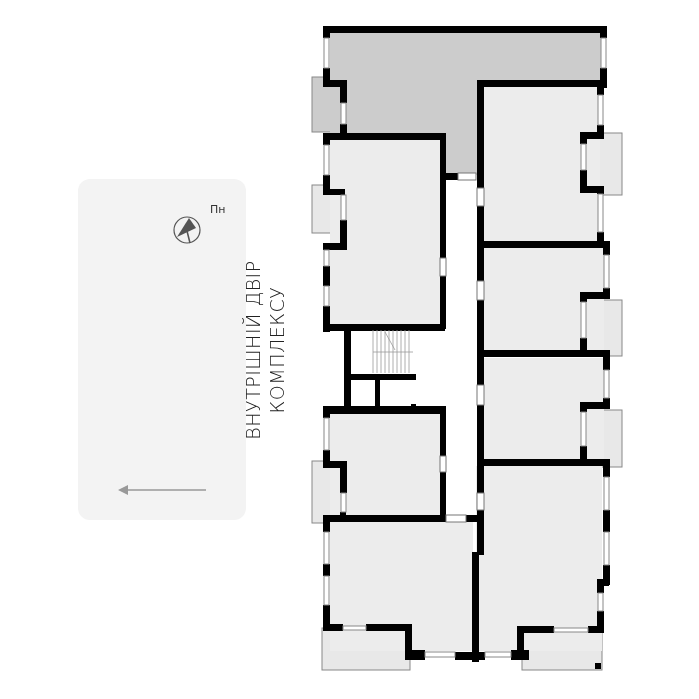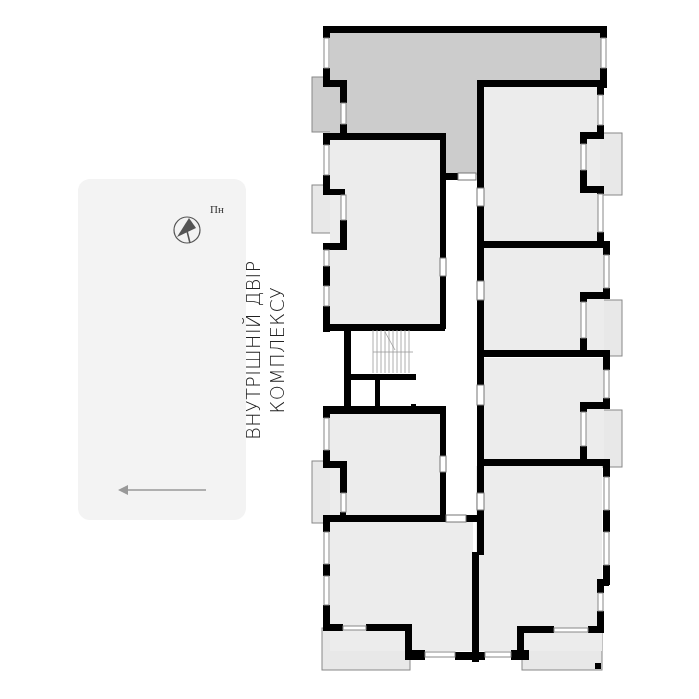--- a/index.html
+++ b/index.html
@@ -11,21 +11,21 @@
   .courtyard-label {
     position: absolute; left: 83px; top: 350px; width: 0; height: 0;
   }
   .courtyard-label .rot {
     position: absolute; transform: rotate(-90deg); transform-origin: center center;
     white-space: nowrap; text-align: center; color: #222222;
     font-family: "DejaVu Sans", sans-serif; font-weight: 300; font-size: 19px; line-height: 24px;
     width: 240px; left: -37px; top: -24px; letter-spacing: 0.5px;
   }
   .compass { position: absolute; left: 172px; top: 213px; }
-  .north-label { position: absolute; left: 210px; top: 203px; font-size: 11px; color: #333333; font-family: Liberation Serif, serif; }
+  .north-label { position: absolute; left: 210px; top: 203px; font-size: 11px; color: #333333; }
   .arrow-left { position: absolute; left: 118px; top: 484px; }
   .plan { position: absolute; left: 0; top: 0; }
 </style>
 </head>
 <body>
 
 <div class="legend-card"></div>
 
 <div class="courtyard-label">
   <div class="rot" style="left:-38px; top:-24px; transform: translate(100px, 0) rotate(-90deg);">

